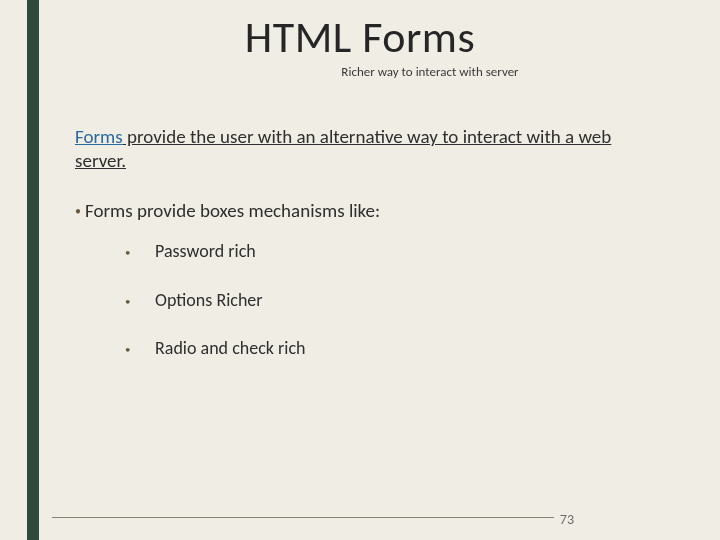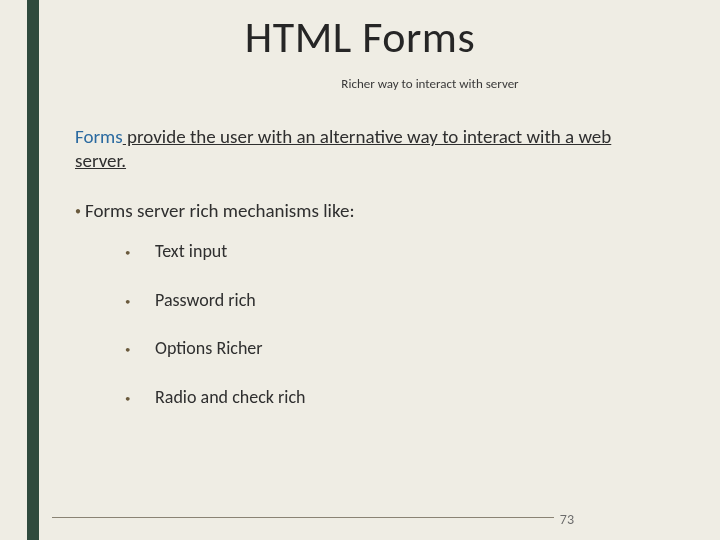--- a/index.html
+++ b/index.html
@@ -36,41 +36,42 @@
   }
   .title {
     font-size: 44px;
     font-weight: 400;
     letter-spacing: 0.5px;
     margin: 0;
     color: #262626;
   }
   .subtitle {
     font-size: 13px;
-    margin-top: 12px;
+    margin-top: 0px;
     color: #3a3a3a;
     font-weight: 400;
     text-align: center;
     padding-left: 140px;
   }
   .body {
     position: absolute;
     left: 75px;
     top: 125px;
     width: 590px;
     font-size: 19px;
     line-height: 1.25;
     color: #2f2f2f;
   }
   .lead {
     margin: 0 0 26px 0;
     font-weight: 400;
   }
   .lead .kw {
     color: #2a6aa0;
+    text-decoration: underline;
     font-weight: 400;
   }
   .kw-rest {
     text-decoration: underline;
   }
   .bullet-top {
     margin: 0 0 18px 0;
   }
   .dot {
     color: #6a5a3d;
@@ -120,25 +121,24 @@
     <h1 class="title">HTML Forms</h1>
     <div class="subtitle">Richer way to interact with server</div>
   </div>
 
   <div class="body">
     <p class="lead">
       <span class="kw">Forms</span><span class="kw-rest"> provide the user with an alternative way to interact with a web server.</span>
     </p>
 
     <p class="bullet-top">
-      <span class="dot">•</span><span>Forms server rich mechanisms like:</span>
+      <span class="dot">•</span><span>Forms provide boxes mechanisms like:</span>
     </p>
 
     <ul class="sublist">
-      <li><span class="subdot">•</span><span>Text input</span></li>
       <li><span class="subdot">•</span><span>Password rich</span></li>
       <li><span class="subdot">•</span><span>Options Richer</span></li>
       <li><span class="subdot">•</span><span>Radio and check rich</span></li>
     </ul>
   </div>
 
   <div class="divider"></div>
   <div class="pagenum">73</div>
 </div>
 

